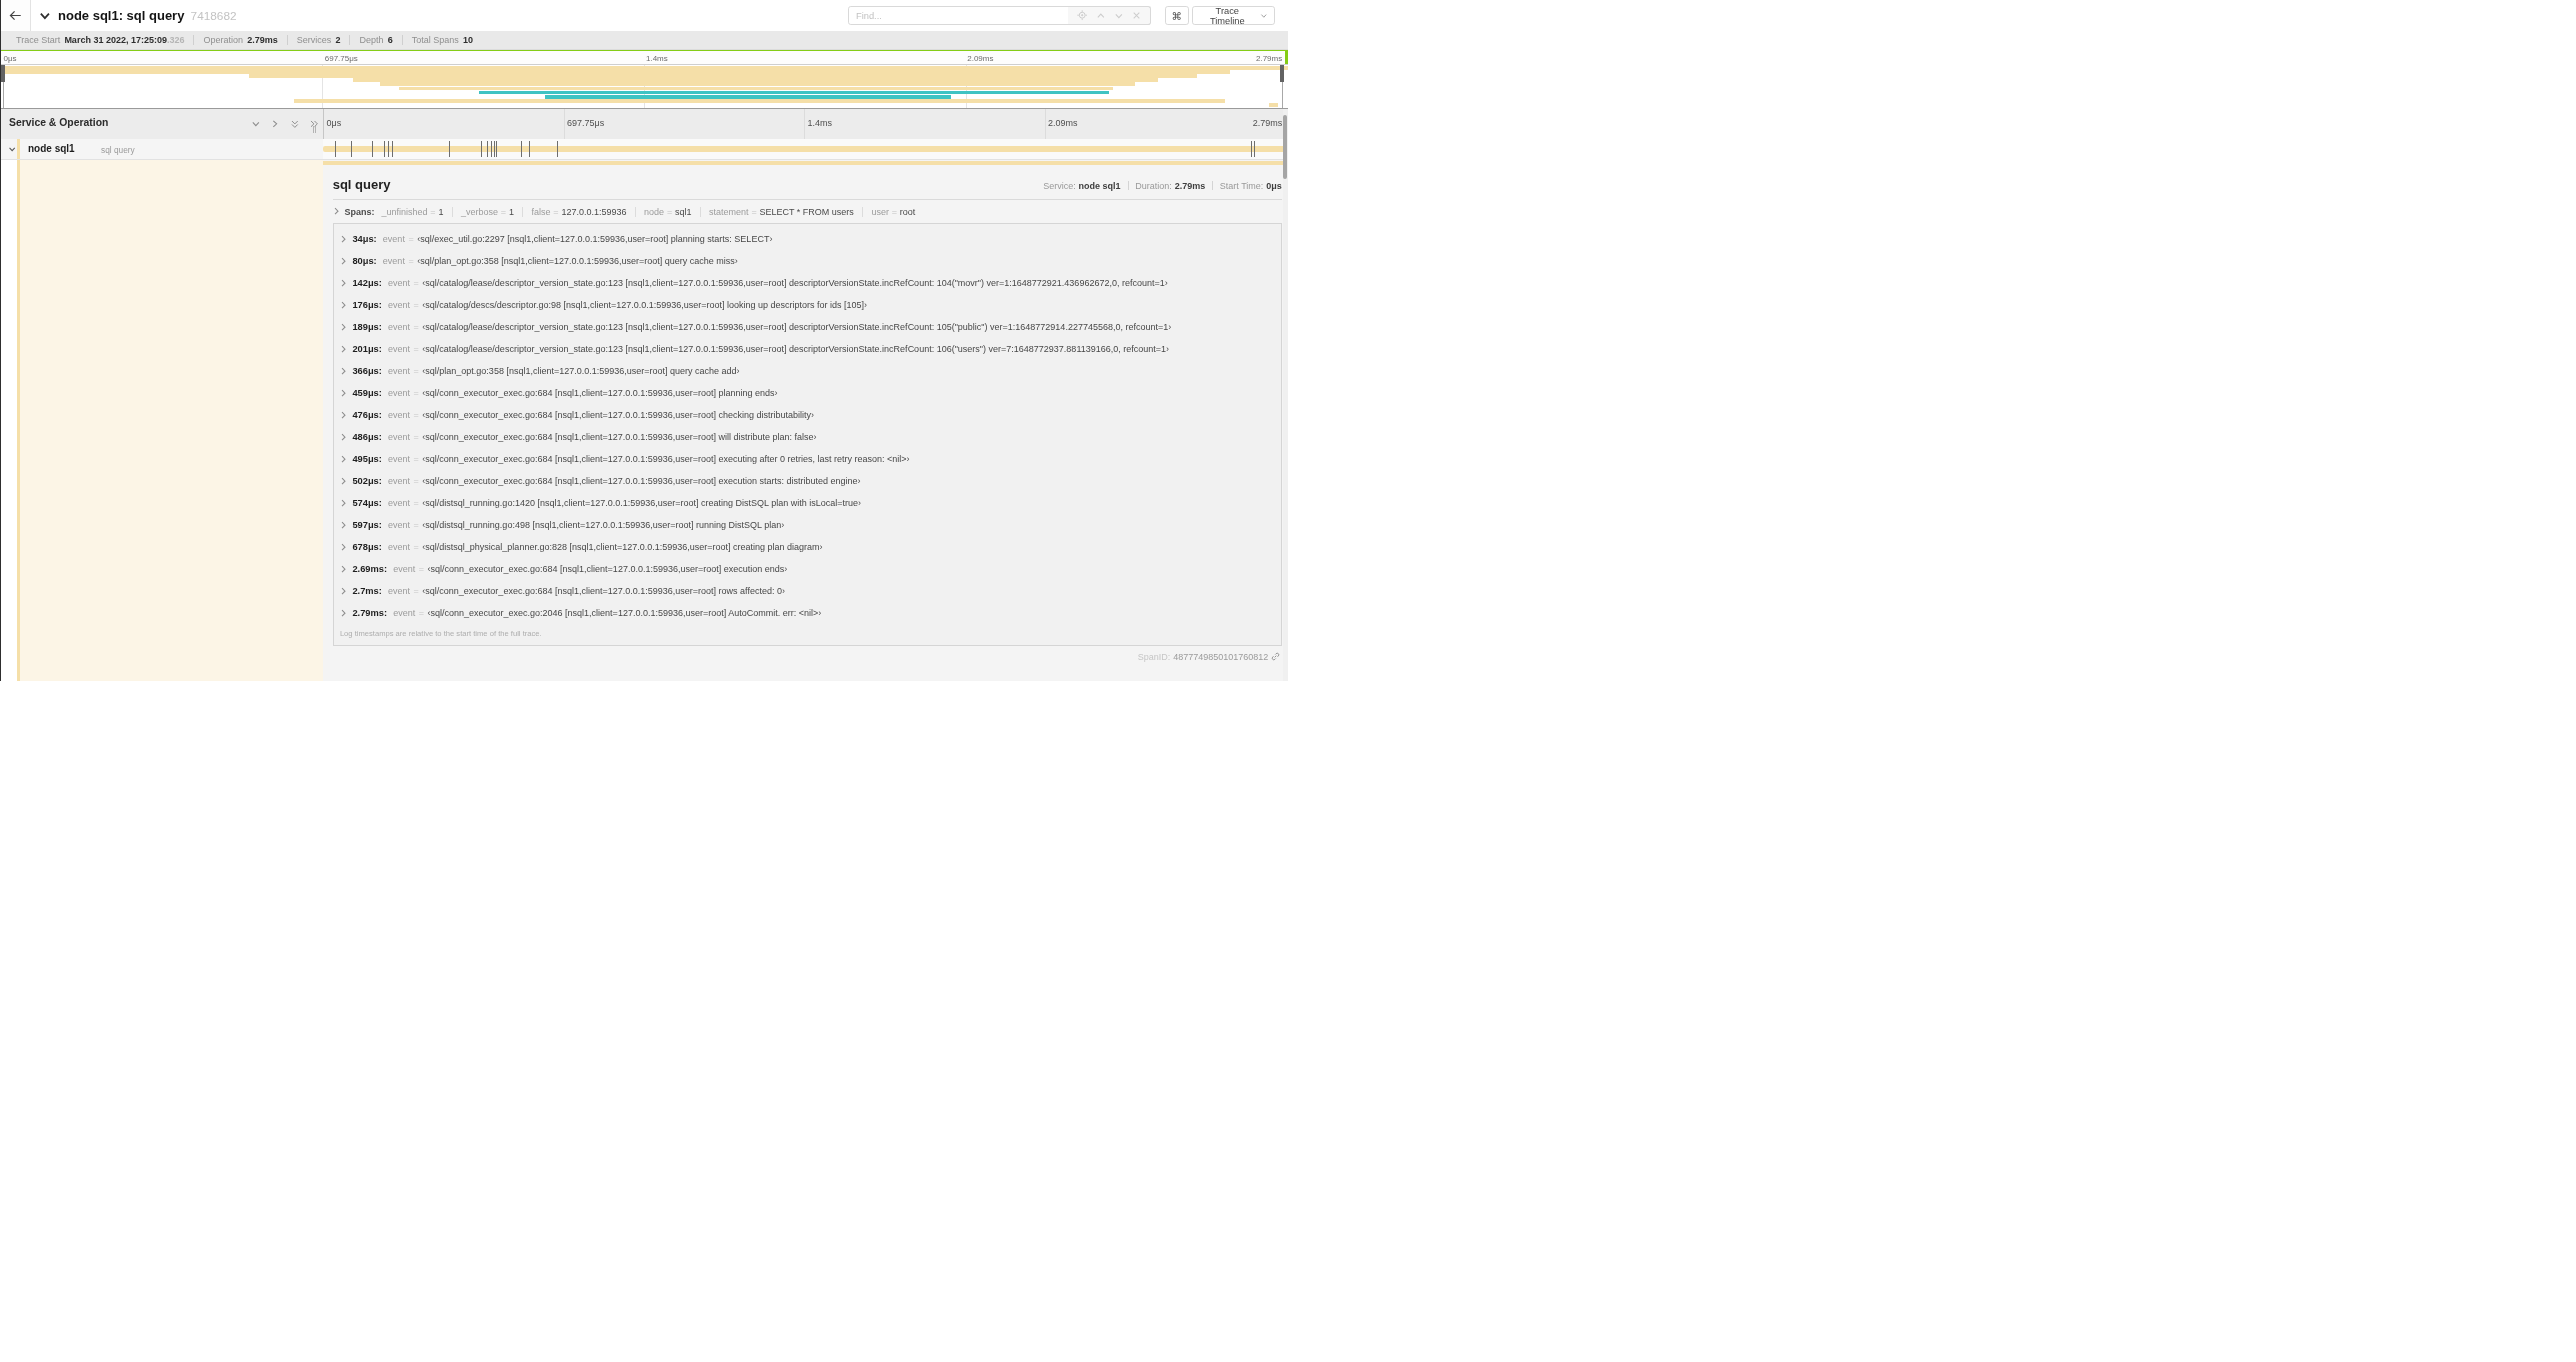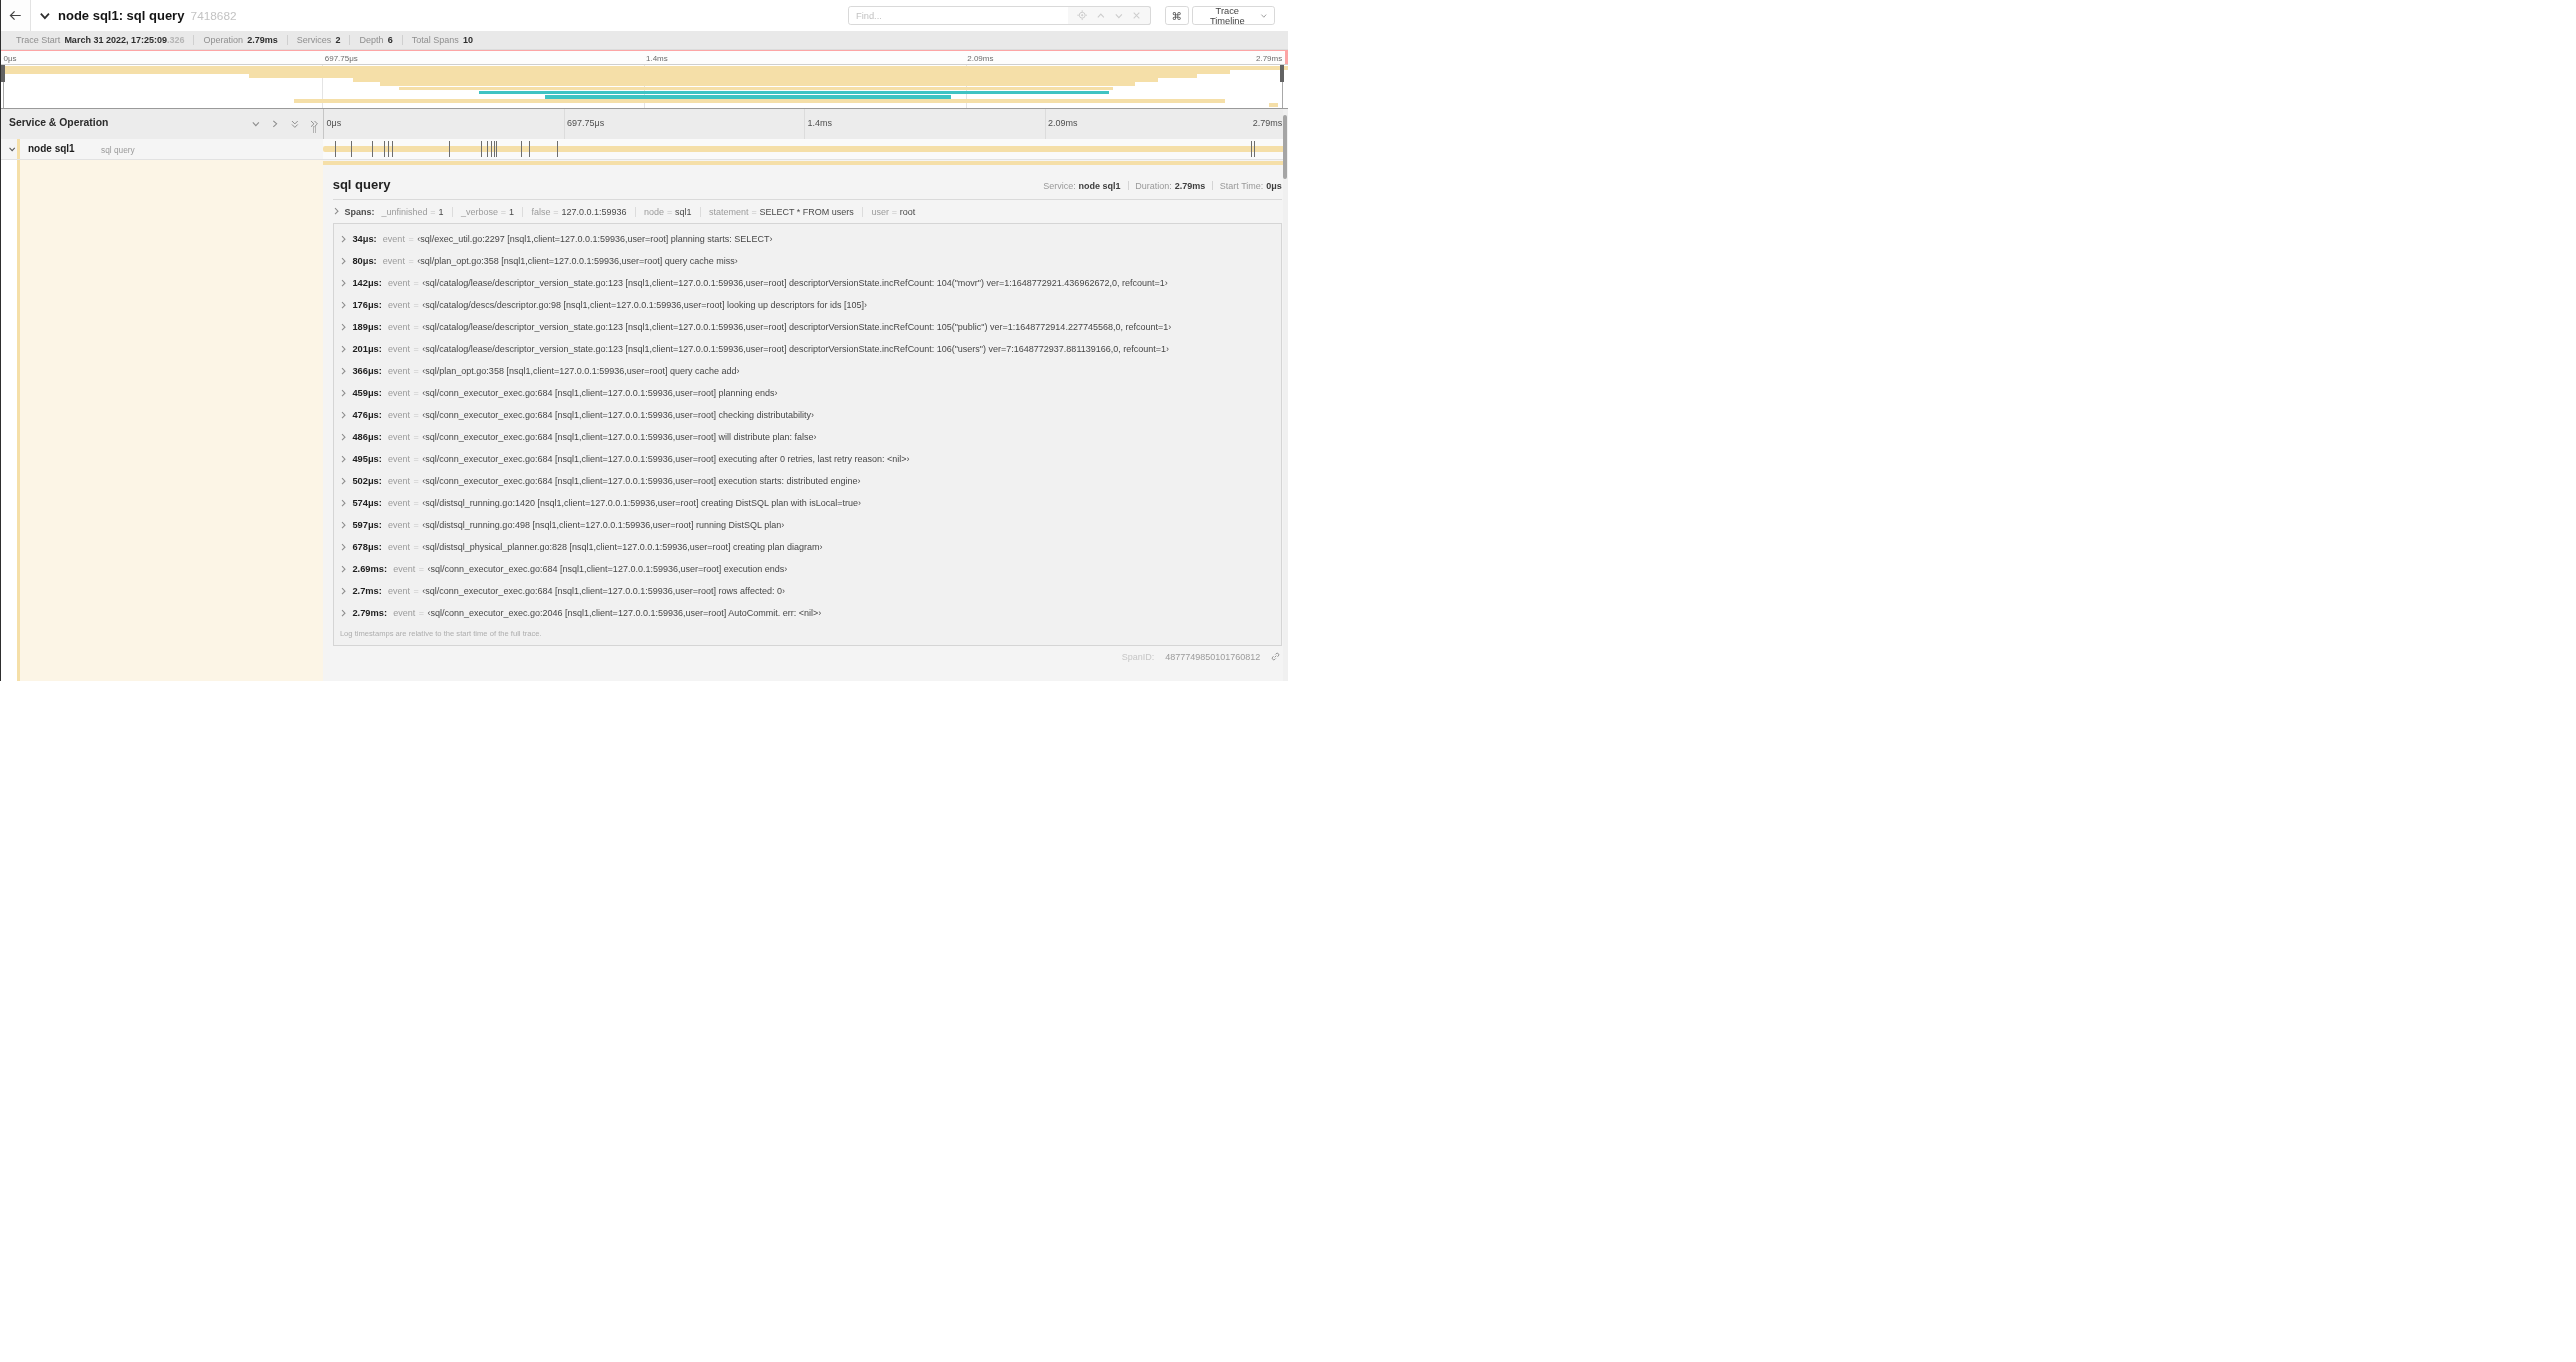--- a/index.html
+++ b/index.html
@@ -1,17 +1,17 @@
 <!DOCTYPE html>
 <html style="font-size:11px"><head>
 <meta charset="utf-8">
 <style>
   html,body{margin:0;padding:0;background:#fff;}
   body{font-family:"Liberation Sans",sans-serif;-webkit-font-smoothing:antialiased;}
-  #app{position:relative;width:1288px;height:681px;overflow:hidden;background:#fca5a5;}
+  #app{position:relative;width:1288px;height:681px;overflow:hidden;background:#84cc16;}
   
   .hdr{position:absolute;left:0;top:0;width:1288px;height:31px;background:#fff;}
   .hdr-back{position:absolute;left:0;top:0;width:31px;height:31px;border:none;border-right:0.7px solid #e3e3e3;background:#fdfdfd;cursor:pointer;display:flex;align-items:center;justify-content:center;}
   .hdr-chev{position:absolute;left:39px;top:9.7px;color:#2f2f2f;}
   .hdr-title{position:absolute;left:58px;top:0;height:31px;line-height:31px;font-size:13px;font-weight:bold;color:#141414;margin:0;white-space:nowrap;}
   .hdr-title small{font-size:11.8px;font-weight:normal;color:#c3c3c3;margin-left:6.2px;}
   .find-input{position:absolute;left:848px;top:6.2px;width:213px;height:17.3px;border:0.7px solid #d9d9d9;border-radius:2.8px 0 0 2.8px;padding:0 0 0 7px;font-size:9.3px;color:#444;outline:none;font-family:"Liberation Sans",sans-serif;}
   .find-input::placeholder{color:#c2c2c2;}
   .find-group{position:absolute;left:1068px;top:6.2px;width:83px;height:18.7px;box-sizing:border-box;background:#f7f7f7;border:0.7px solid #d9d9d9;border-left:none;border-radius:0 2.8px 2.8px 0;display:flex;align-items:center;justify-content:space-around;padding:0 4.2px;}
   .fg-ic{color:#cdcdcd;display:flex;align-items:center;cursor:default;}
@@ -85,21 +85,21 @@
   .logs-label{font-size:9.3px;font-weight:bold;color:#303030;}
   .logs-count{font-size:9.3px;color:#8a8a8a;margin-left:3.5px;}
   .logs-body{padding:4.2px 0 0 0;}
   .log-row{height:22px;display:flex;align-items:center;padding-left:6.2px;white-space:nowrap;overflow:hidden;font-size:9px;cursor:pointer;}
   .log-chev{color:#8c8c8c;display:flex;margin-right:5.5px;}
   .log-t{font-size:9.3px;font-weight:bold;color:#1f1f1f;margin-right:6.2px;}
   .log-k{color:#9b9b9b;}
   .log-eq{color:#c6c6c6;padding:0 3.5px;}
   .log-v{color:#474747;}
   .logs-foot{font-size:7.6px;color:#aeaeae;padding:5.5px 6.2px 7px 6.2px;}
-  .spanid-row{margin-top:5.5px;text-align:left;font-size:9px;padding-right:1.4px;display:flex;justify-content:flex-end;align-items:center;gap:11px;}
+  .spanid-row{margin-top:5.5px;text-align:left;font-size:9px;padding-right:1.4px;display:flex;justify-content:flex-end;align-items:center;gap:3px;}
   .spanid-lab{color:#c6c6c6;}
   .spanid-val{color:#9b9b9b;}
   .link-ic{color:#8a8a8a;display:flex;cursor:pointer;}
   
   .page-edge{position:absolute;left:0;top:0;width:1.4px;height:681px;background:#2e2e2e;}
   .scrollbar{position:absolute;right:0;top:109px;width:5.5px;height:573px;background:#f0f0f0;}
   .scroll-thumb{position:absolute;right:0.7px;top:5.5px;width:4.2px;height:64px;background:#a5a5a5;border-radius:2.1px;cursor:pointer;}
   svg{display:block;}
 </style>
 </head>

